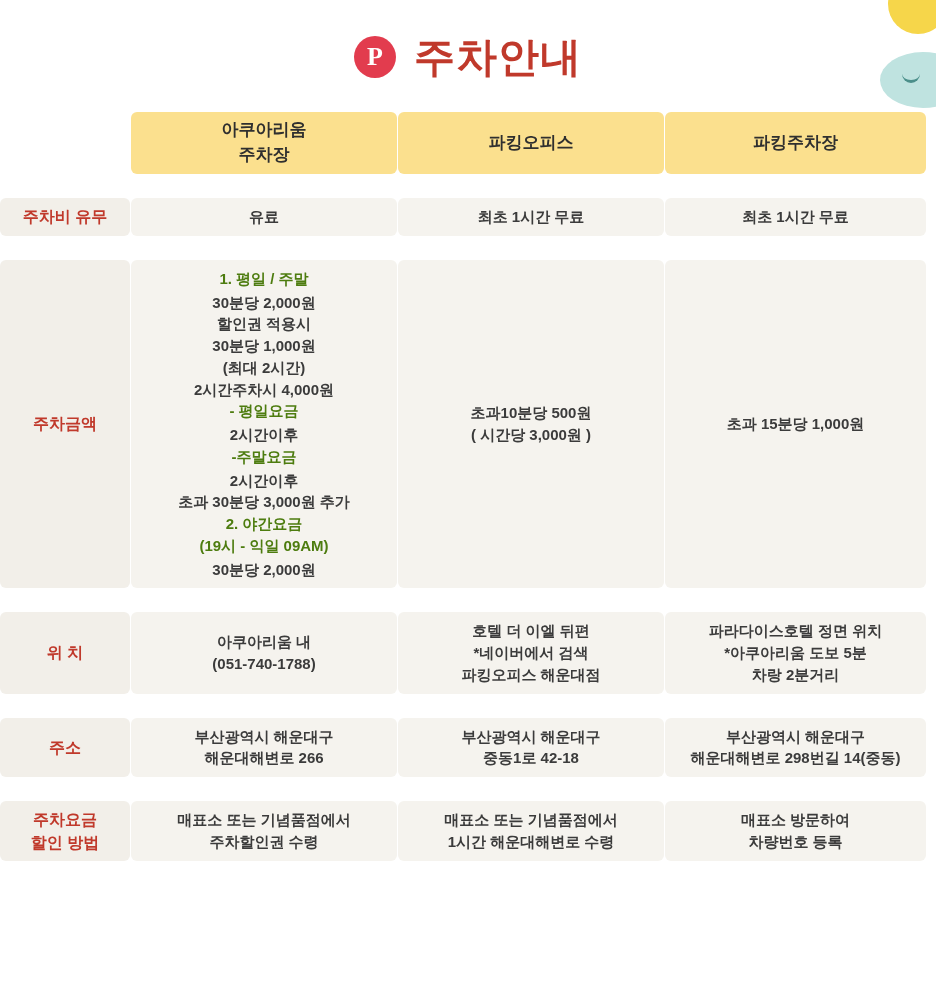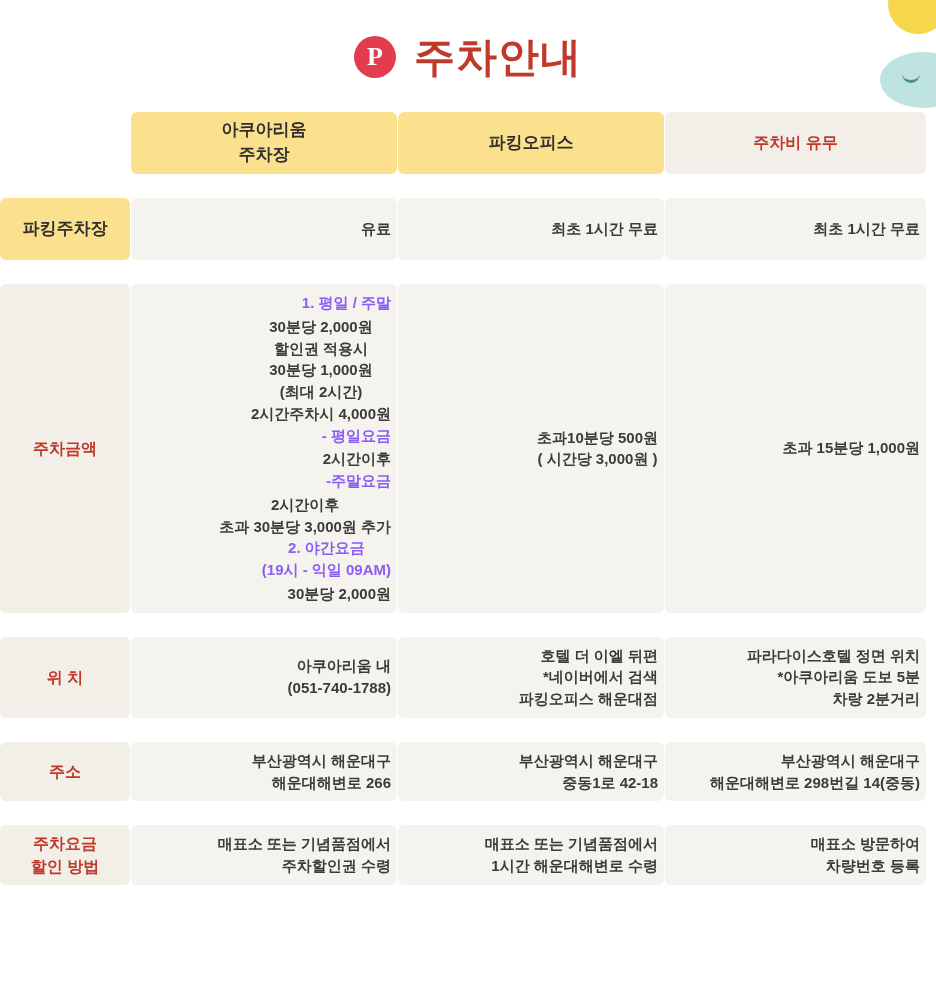--- a/index.html
+++ b/index.html
@@ -106,26 +106,25 @@
   .row-label {
     background: #f2efe9;
     border-radius: 6px;
     color: #c0392b;
     font-size: 16px;
   }
   .data-cell {
     background: #f5f3ee;
     border-radius: 6px;
     padding: 8px 6px;
-    align-items: flex-end;
   }
 
   .amount-block { margin: 0; }
   .amount-block + .amount-block { margin-top: 0; }
-  .accent { color: #8b5cf6; }
+  .accent { color: #4d7c0f; }
   .line { display: block; }
 </style>
 </head>
 <body>
 
 <div class="page">
 
   <div class="blob-yellow"></div>
   <div class="blob-teal"></div>
 
@@ -140,25 +139,25 @@
     <div class="gap"></div>
     <div class="cell col-head">
       <span class="line">아쿠아리움</span>
       <span class="line">주차장</span>
     </div>
     <div class="gap"></div>
     <div class="cell col-head">
       <span class="line">파킹오피스</span>
     </div>
     <div class="gap"></div>
-    <div class="cell row-label r-fee">주차비 유무</div>
-
     <div class="cell col-head">
       <span class="line">파킹주차장</span>
     </div>
+
+    <div class="cell row-label r-fee">주차비 유무</div>
     <div class="gap"></div>
     <div class="cell data-cell r-fee">
       <span class="line">유료</span>
     </div>
     <div class="gap"></div>
     <div class="cell data-cell r-fee">
       <span class="line">최초 1시간 무료</span>
     </div>
     <div class="gap"></div>
     <div class="cell data-cell r-fee">

